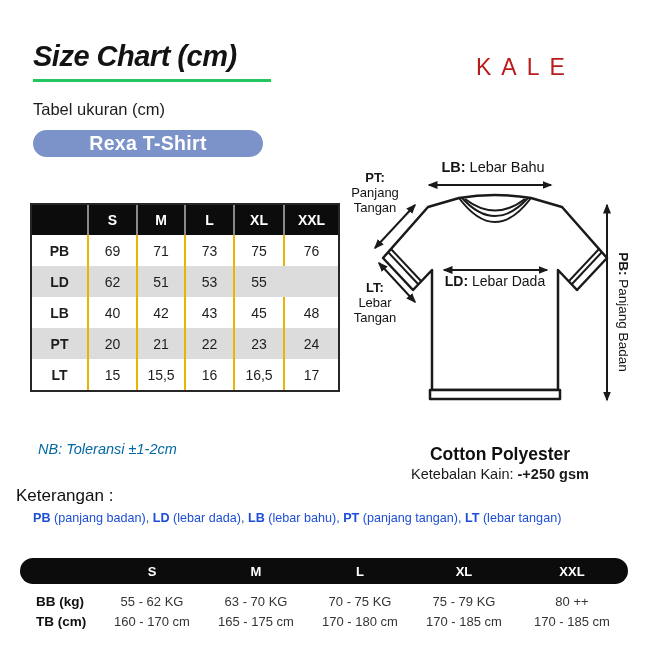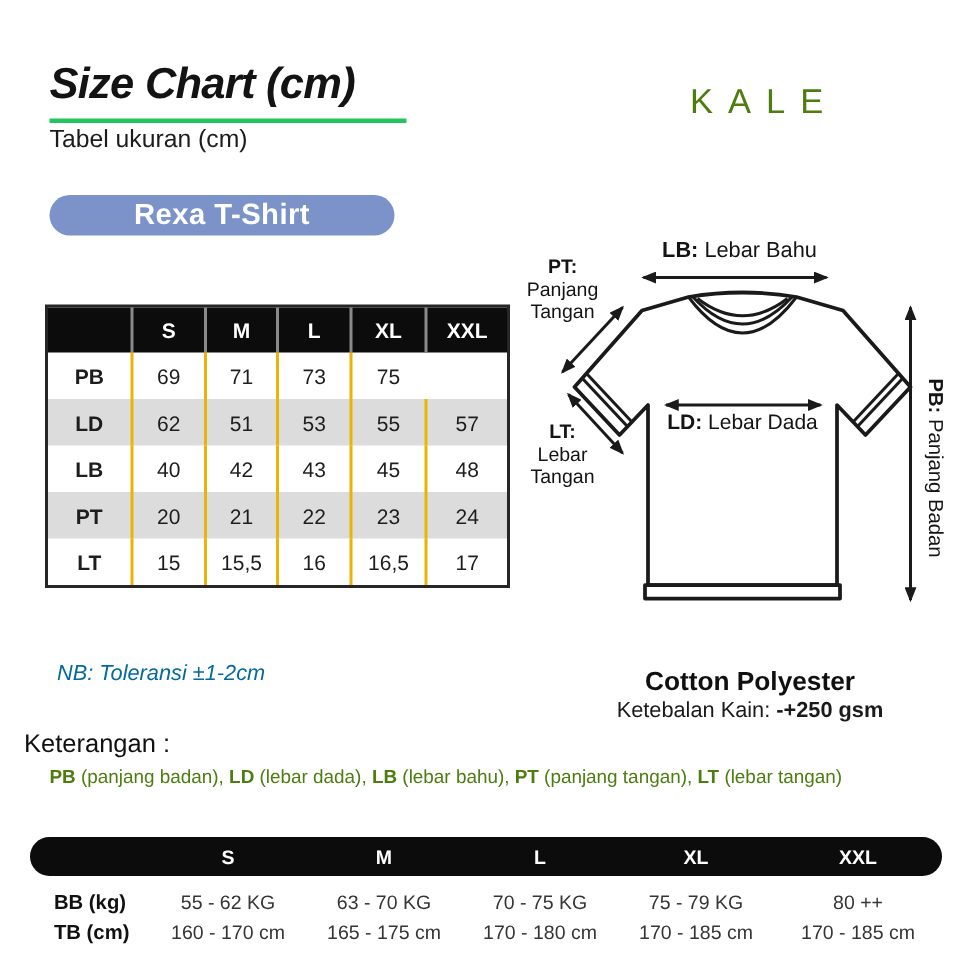--- a/index.html
+++ b/index.html
@@ -13,22 +13,22 @@
   body{
     font-family:"Liberation Sans",sans-serif;
     background:#ffffff;color:var(--ink);
     position:relative;overflow:hidden;
   }
   .abs{position:absolute;}
 
   
   .title-wrap{left:33px;top:40px;width:238px;border-bottom:3px solid #22c55e;padding-bottom:6px;}
   .title{font-size:29px;font-weight:800;font-style:italic;letter-spacing:-0.5px;color:#131313;white-space:nowrap;}
-  .subtitle{left:33px;top:84px;font-size:16.5px;color:#1c1c1c;}
-  .brand{left:460px;top:54px;font-size:23px;font-weight:400;letter-spacing:10px;color:#4d7c0f;}
+  .subtitle{left:33px;top:100px;font-size:16.5px;color:#1c1c1c;}
+  .brand{left:476px;top:54px;font-size:23px;font-weight:400;letter-spacing:10px;color:#b91c1c;}
   .badge{left:33px;top:130px;width:230px;height:27px;background:var(--badge);border-radius:16px;
          display:flex;align-items:center;justify-content:center;}
   .badge span{color:#fff;font-weight:700;font-size:19.5px;letter-spacing:0.3px;}
 
   
   .size-table{left:30px;top:203px;width:310px;border:2px solid #262626;background:#fff;}
   .st-row{display:grid;grid-template-columns:55px 49px 48px 49px 50px 55px;height:31px;}
   .st-row.st-head{height:30px;background:var(--tblack);color:#fff;}
   .st-row.stripe{background:var(--stripe);}
   .st-cell{display:flex;align-items:center;justify-content:center;font-size:14px;color:#1d1d1d;
@@ -52,21 +52,21 @@
 
   
   .nb-note{left:38px;top:441px;font-size:14.5px;color:#0369a1;font-style:italic;}
   .material{left:383px;top:444px;width:234px;text-align:center;}
   .material .m-title{font-size:17.5px;font-weight:700;color:#101010;}
   .material .m-sub{font-size:14.5px;margin-top:1px;color:#1a1a1a;white-space:nowrap;}
   .material .m-sub b{font-weight:700;}
 
   
   .legend-heading{left:16px;top:486px;font-size:17px;font-weight:400;color:#101010;}
-  .legend-text{left:33px;top:511px;width:612px;font-size:12.6px;color:#4d7c0f;white-space:nowrap;}
+  .legend-text{left:33px;top:511px;width:612px;font-size:12.6px;color:#1d4ed8;white-space:nowrap;}
   .legend-text .lg-abbr{font-weight:700;}
 
   
   .fit-header{left:20px;top:558px;width:608px;height:26px;background:var(--tblack);border-radius:13px;
               display:grid;grid-template-columns:80px 104px 104px 104px 104px 112px;align-items:center;}
   .fit-header .ft-cell{color:#fff;font-weight:700;font-size:13px;text-align:center;}
   .fit-body{left:20px;top:592px;width:608px;}
   .ft-row{display:grid;grid-template-columns:80px 104px 104px 104px 104px 112px;height:19.5px;align-items:center;}
   .ft-row .ft-label{font-weight:700;font-size:13.5px;color:#111;text-align:left;padding-left:16px;white-space:nowrap;}
   .ft-row .ft-val{font-size:13px;color:#353535;text-align:center;white-space:nowrap;}
@@ -91,28 +91,28 @@
       <div class="st-cell">L</div>
       <div class="st-cell">XL</div>
       <div class="st-cell">XXL</div>
     </div>
     <div class="st-row">
       <div class="st-cell st-label">PB</div>
       <div class="st-cell">69</div>
       <div class="st-cell">71</div>
       <div class="st-cell">73</div>
       <div class="st-cell">75</div>
+      <div class="st-cell">76</div>
     </div>
     <div class="st-row stripe">
       <div class="st-cell st-label">LD</div>
       <div class="st-cell">62</div>
       <div class="st-cell">51</div>
       <div class="st-cell">53</div>
       <div class="st-cell">55</div>
-      <div class="st-cell">57</div>
     </div>
     <div class="st-row">
       <div class="st-cell st-label">LB</div>
       <div class="st-cell">40</div>
       <div class="st-cell">42</div>
       <div class="st-cell">43</div>
       <div class="st-cell">45</div>
       <div class="st-cell">48</div>
     </div>
     <div class="st-row stripe">

